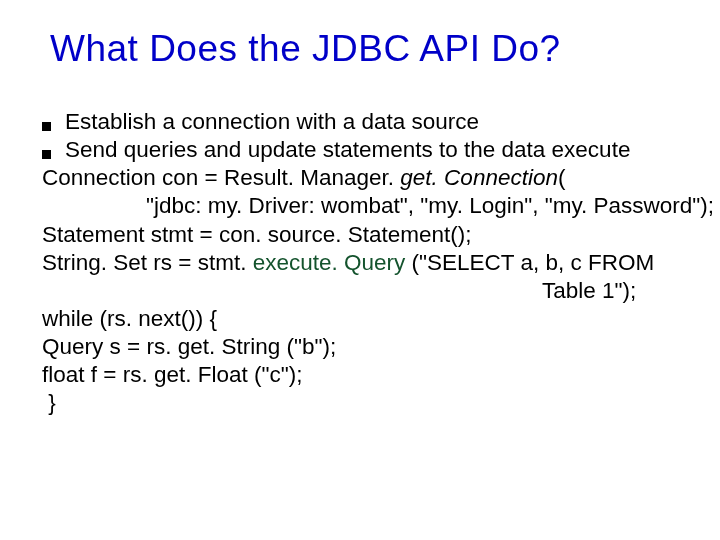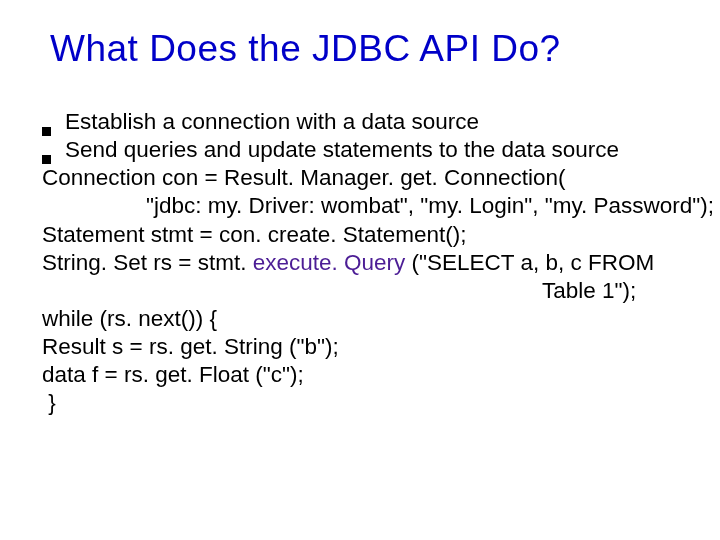--- a/index.html
+++ b/index.html
@@ -24,41 +24,42 @@
     margin: 0 0 38px 8px;
     letter-spacing: 0.5px;
   }
   .content {
     color: #000000;
     font-size: 22.5px;
     line-height: 1.25;
   }
   .bullet-row {
     display: flex;
-    align-items: flex-end;
+    align-items: center;
   }
   .bullet-square {
     width: 9px;
     height: 9px;
     background: #000000;
     flex-shrink: 0;
     margin-top: 9px;
     margin-right: 14px;
   }
   .bullet-text {
     flex: 1;
   }
   .code-line {
     white-space: pre;
   }
   .italic {
+    font-style: italic;
     text-align: right;
   }
   .red {
-    color: #4c1d95;
+    color: #14532d;
   }
   .indent1 {
     padding-left: 104px;
   }
   .indent2 {
     padding-left: 500px;
   }
 </style>
 </head>
 <body>
@@ -67,36 +68,36 @@
   <h1 class="title">What Does the JDBC API Do?</h1>
 
   <div class="content">
 
     <div class="bullet-row">
       <div class="bullet-square"></div>
       <div class="bullet-text">Establish a connection with a data source</div>
     </div>
     <div class="bullet-row">
       <div class="bullet-square"></div>
-      <div class="bullet-text"> Send queries and update statements to the data source</div>
+      <div class="bullet-text"> Send queries and update statements to the data execute</div>
     </div>
 
     <div class="code-line"><span>Connection con = Result. Manager. </span><span class="italic">get. Connection</span><span>(</span></div>
 
     <div class="code-line indent1">"jdbc: my. Driver: wombat", "my. Login", "my. Password");</div>
 
-    <div class="code-line">Statement stmt = con. create. Statement();</div>
+    <div class="code-line">Statement stmt = con. source. Statement();</div>
 
     <div class="code-line"><span>String. Set rs = stmt. </span><span class="red">execute. Query </span><span>("SELECT a, b, c FROM</span></div>
 
     <div class="code-line indent2">Table 1");</div>
 
     <div class="code-line">while (rs. next()) {</div>
 
 
-    <div class="code-line">Result s = rs. get. String ("b");</div>
+    <div class="code-line">Query s = rs. get. String ("b");</div>
 
-    <div class="code-line">data f = rs. get. Float ("c");</div>
+    <div class="code-line">float f = rs. get. Float ("c");</div>
 
     <div class="code-line"> }</div>
 
   </div>
 </div>
 
 </body></html>

